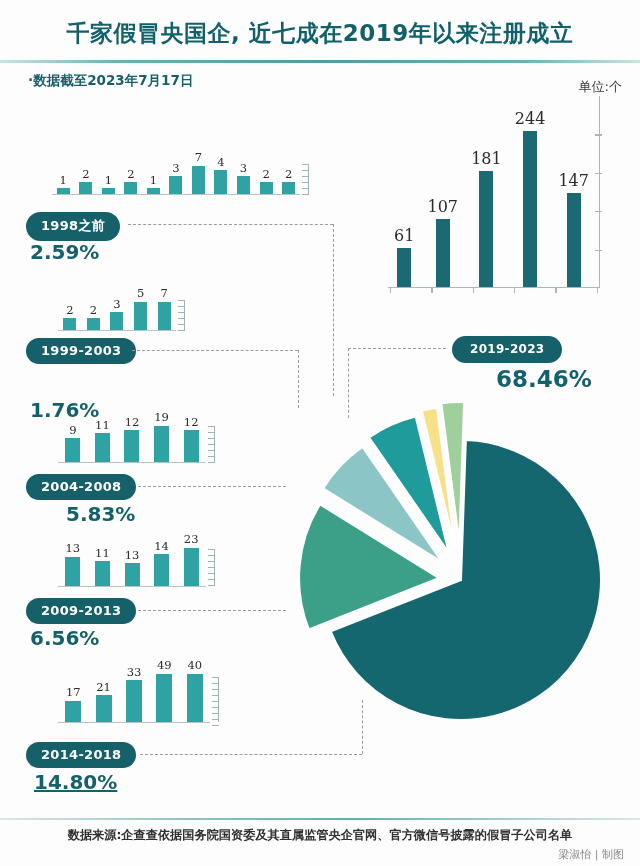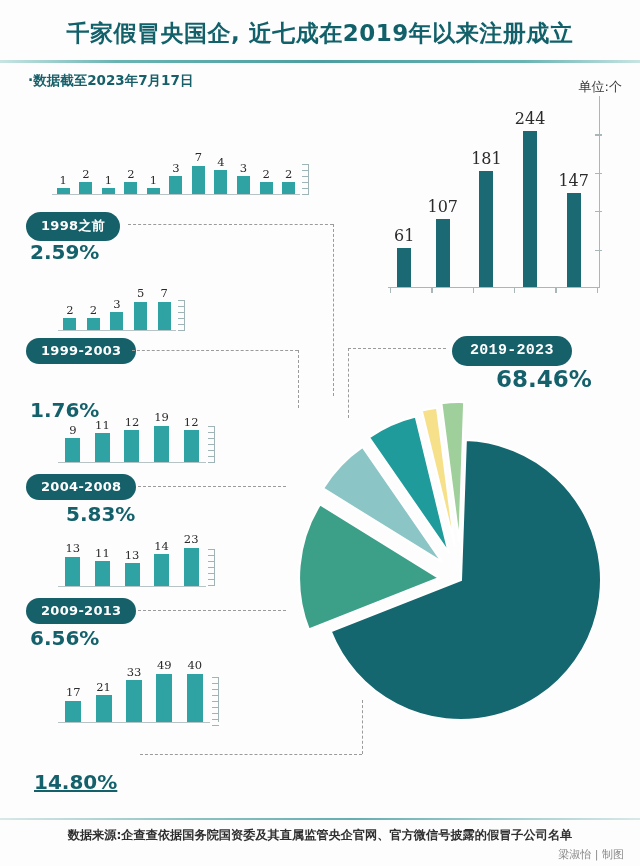--- a/index.html
+++ b/index.html
@@ -145,21 +145,21 @@
         <i></i>
         <i></i>
       </div>
     <div class="yticks" id="main-yticks">
         <i style="top: 38.4px;"></i>
         <i style="top: 76.8px;"></i>
         <i style="top: 115.2px;"></i>
         <i style="top: 153.6px;"></i>
       </div>
   </div>
-  <div class="badge" style="left:452px;top:336px;font-size:15px;padding:6px 18px 7px 18px;font-family:Liberation Mono, monospace;">2019-2023</div>
+  <div class="badge" style="left:452px;top:336px;font-size:12px;padding:6px 18px 7px 18px;">2019-2023</div>
   <div class="pct" style="left:496px;top:366px;font-size:23px;">68.46%</div>
 
   <div class="mini" style="left:52px;top:152px;width:248px;">
     <div class="bars" id="bars-0" style="height: 42px;">
         <div class="bcell" style="width: 9.09091%;">
           <div class="bval">1</div>
           <div class="bar" style="width: 13px; height: 6px; background: rgb(47, 163, 163);"></div>
         </div>
         <div class="bcell" style="width: 9.09091%;">
           <div class="bval">2</div>
@@ -354,20 +354,21 @@
           <i></i>
           <i></i>
           <i></i>
           <i></i>
           <i></i>
           <i></i>
           <i></i>
         </div>
       </div>
   </div>
+  <div class="badge" style="left:26px;top:742px;">2014-2018</div>
   <div class="pct" style="left:34px;top:770px;text-decoration:underline;">14.80%</div>
 
   <div class="dash dash-h" style="left:128px;top:224px;width:205px;"></div>
   <div class="dash dash-v" style="left:333px;top:224px;height:172px;"></div>
 
   <div class="dash dash-h" style="left:132px;top:350px;width:166px;"></div>
   <div class="dash dash-v" style="left:298px;top:350px;height:58px;"></div>
 
   <div class="dash dash-h" style="left:138px;top:486px;width:148px;"></div>
 

